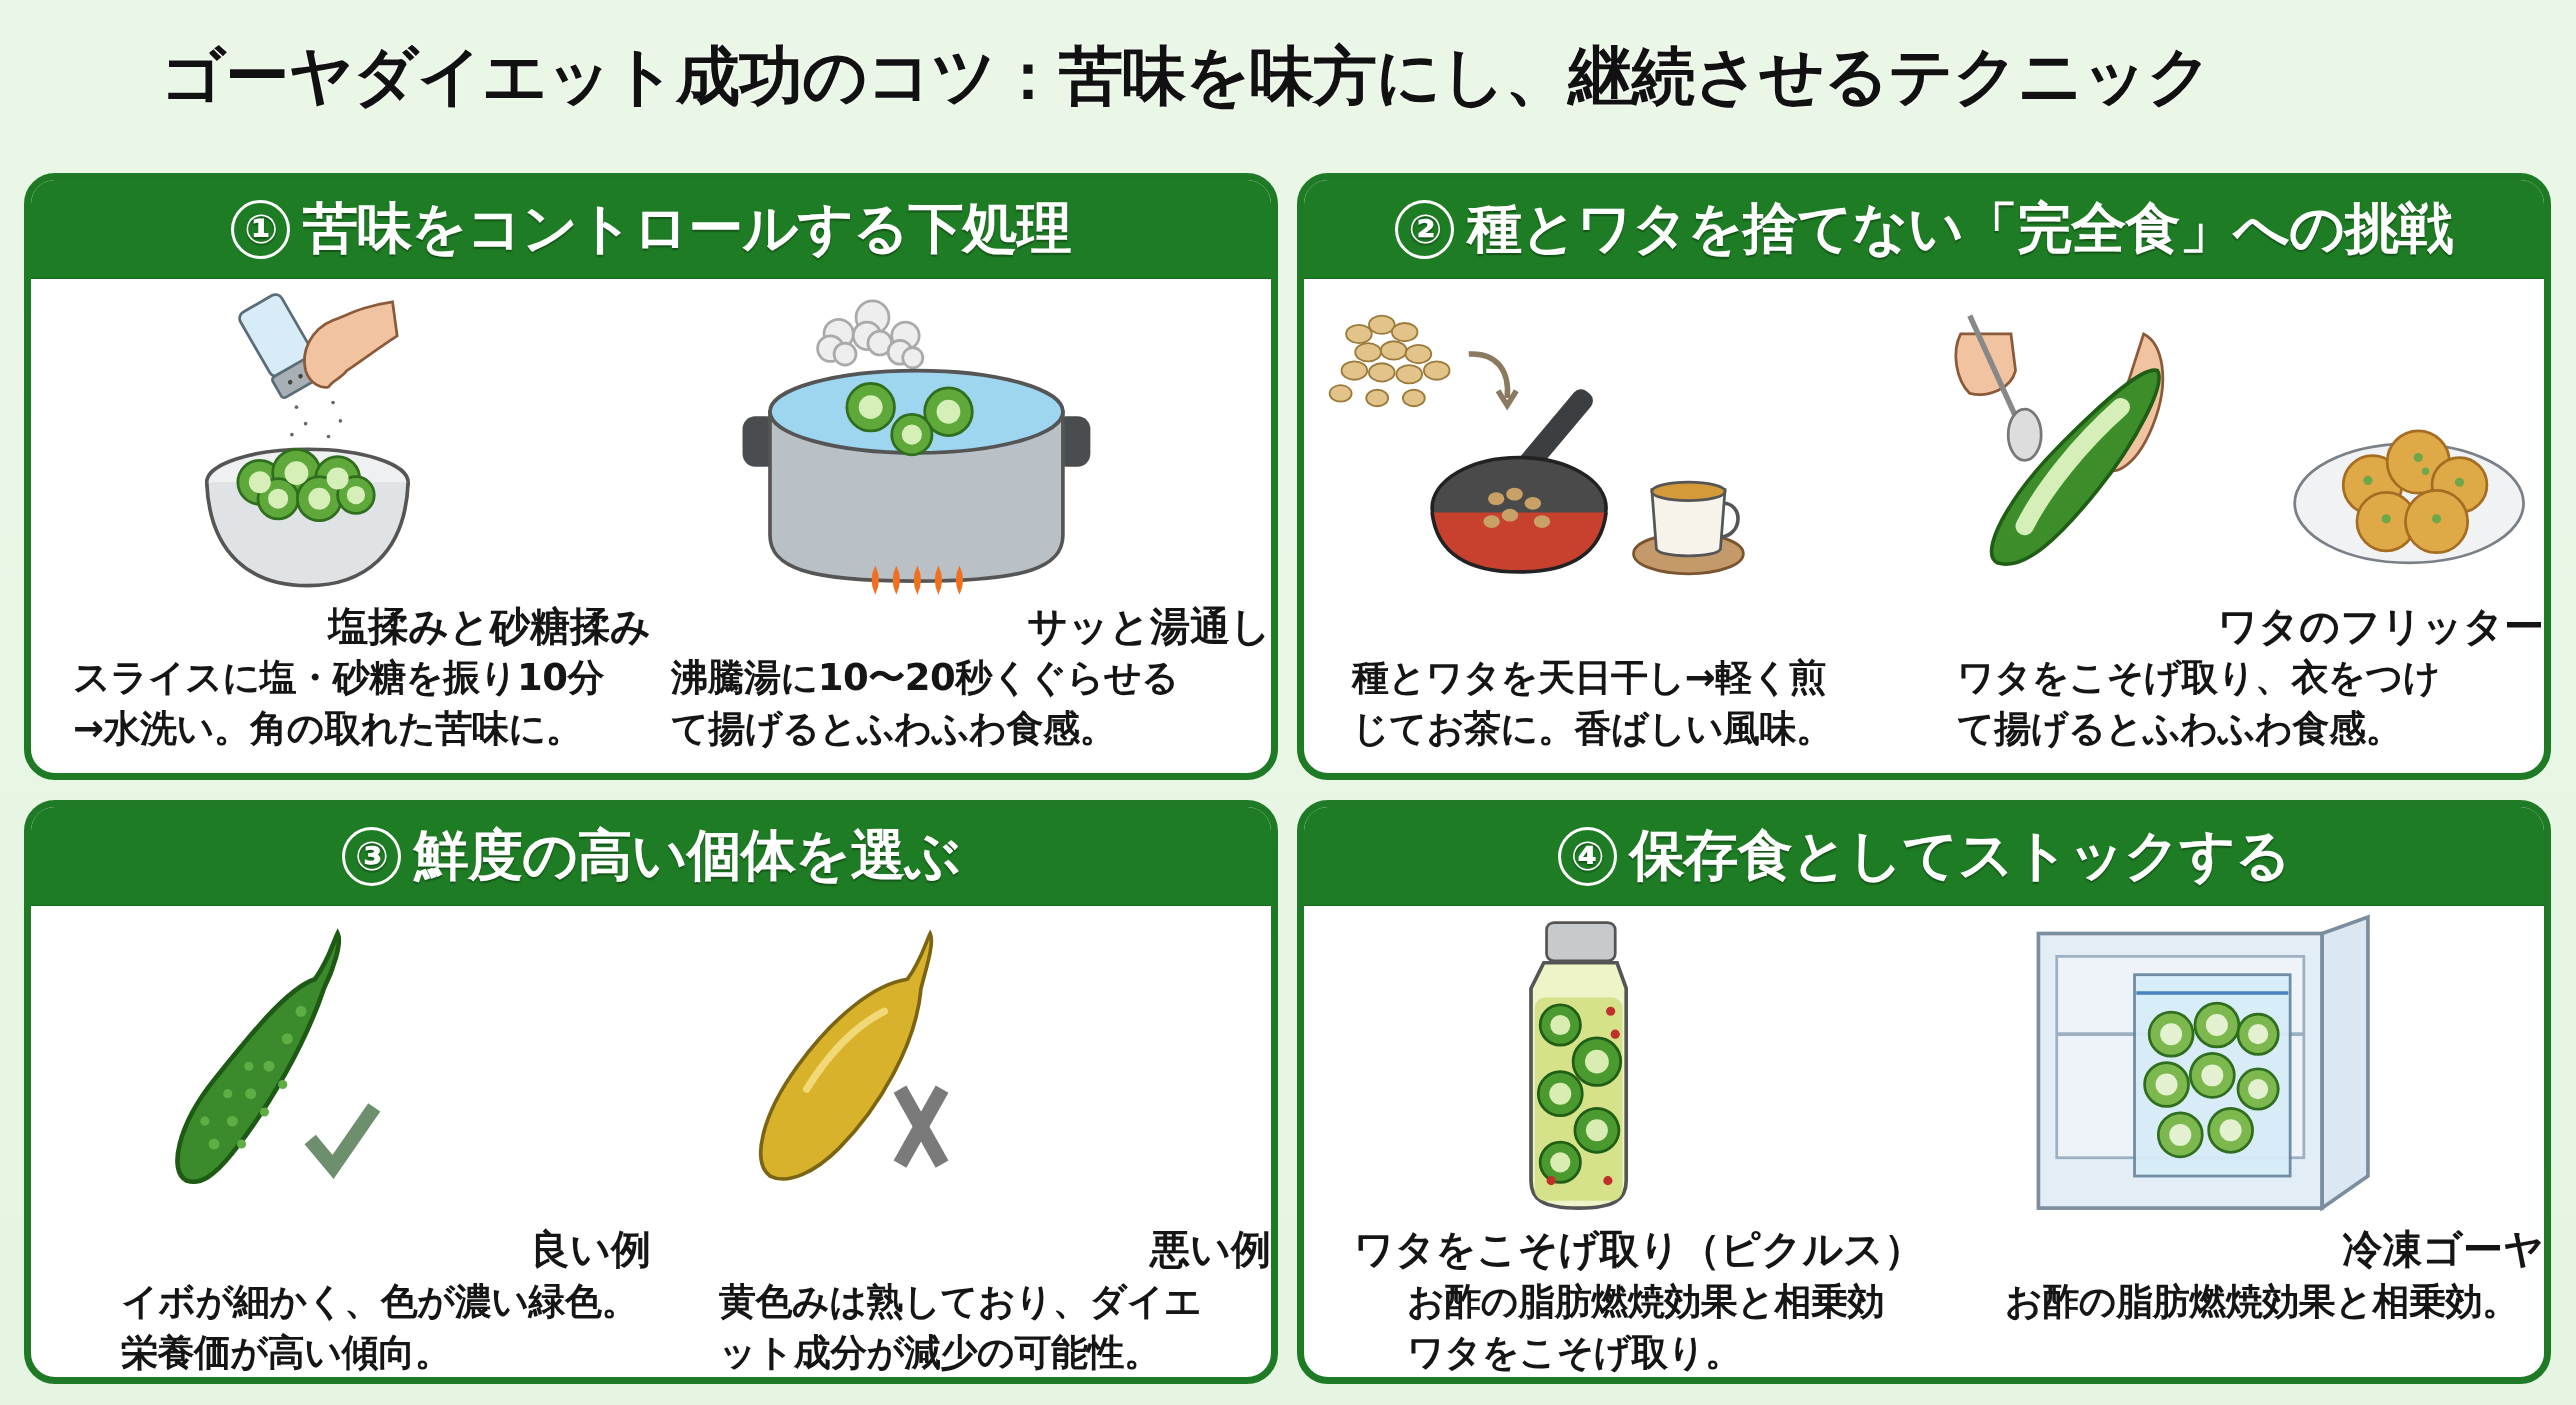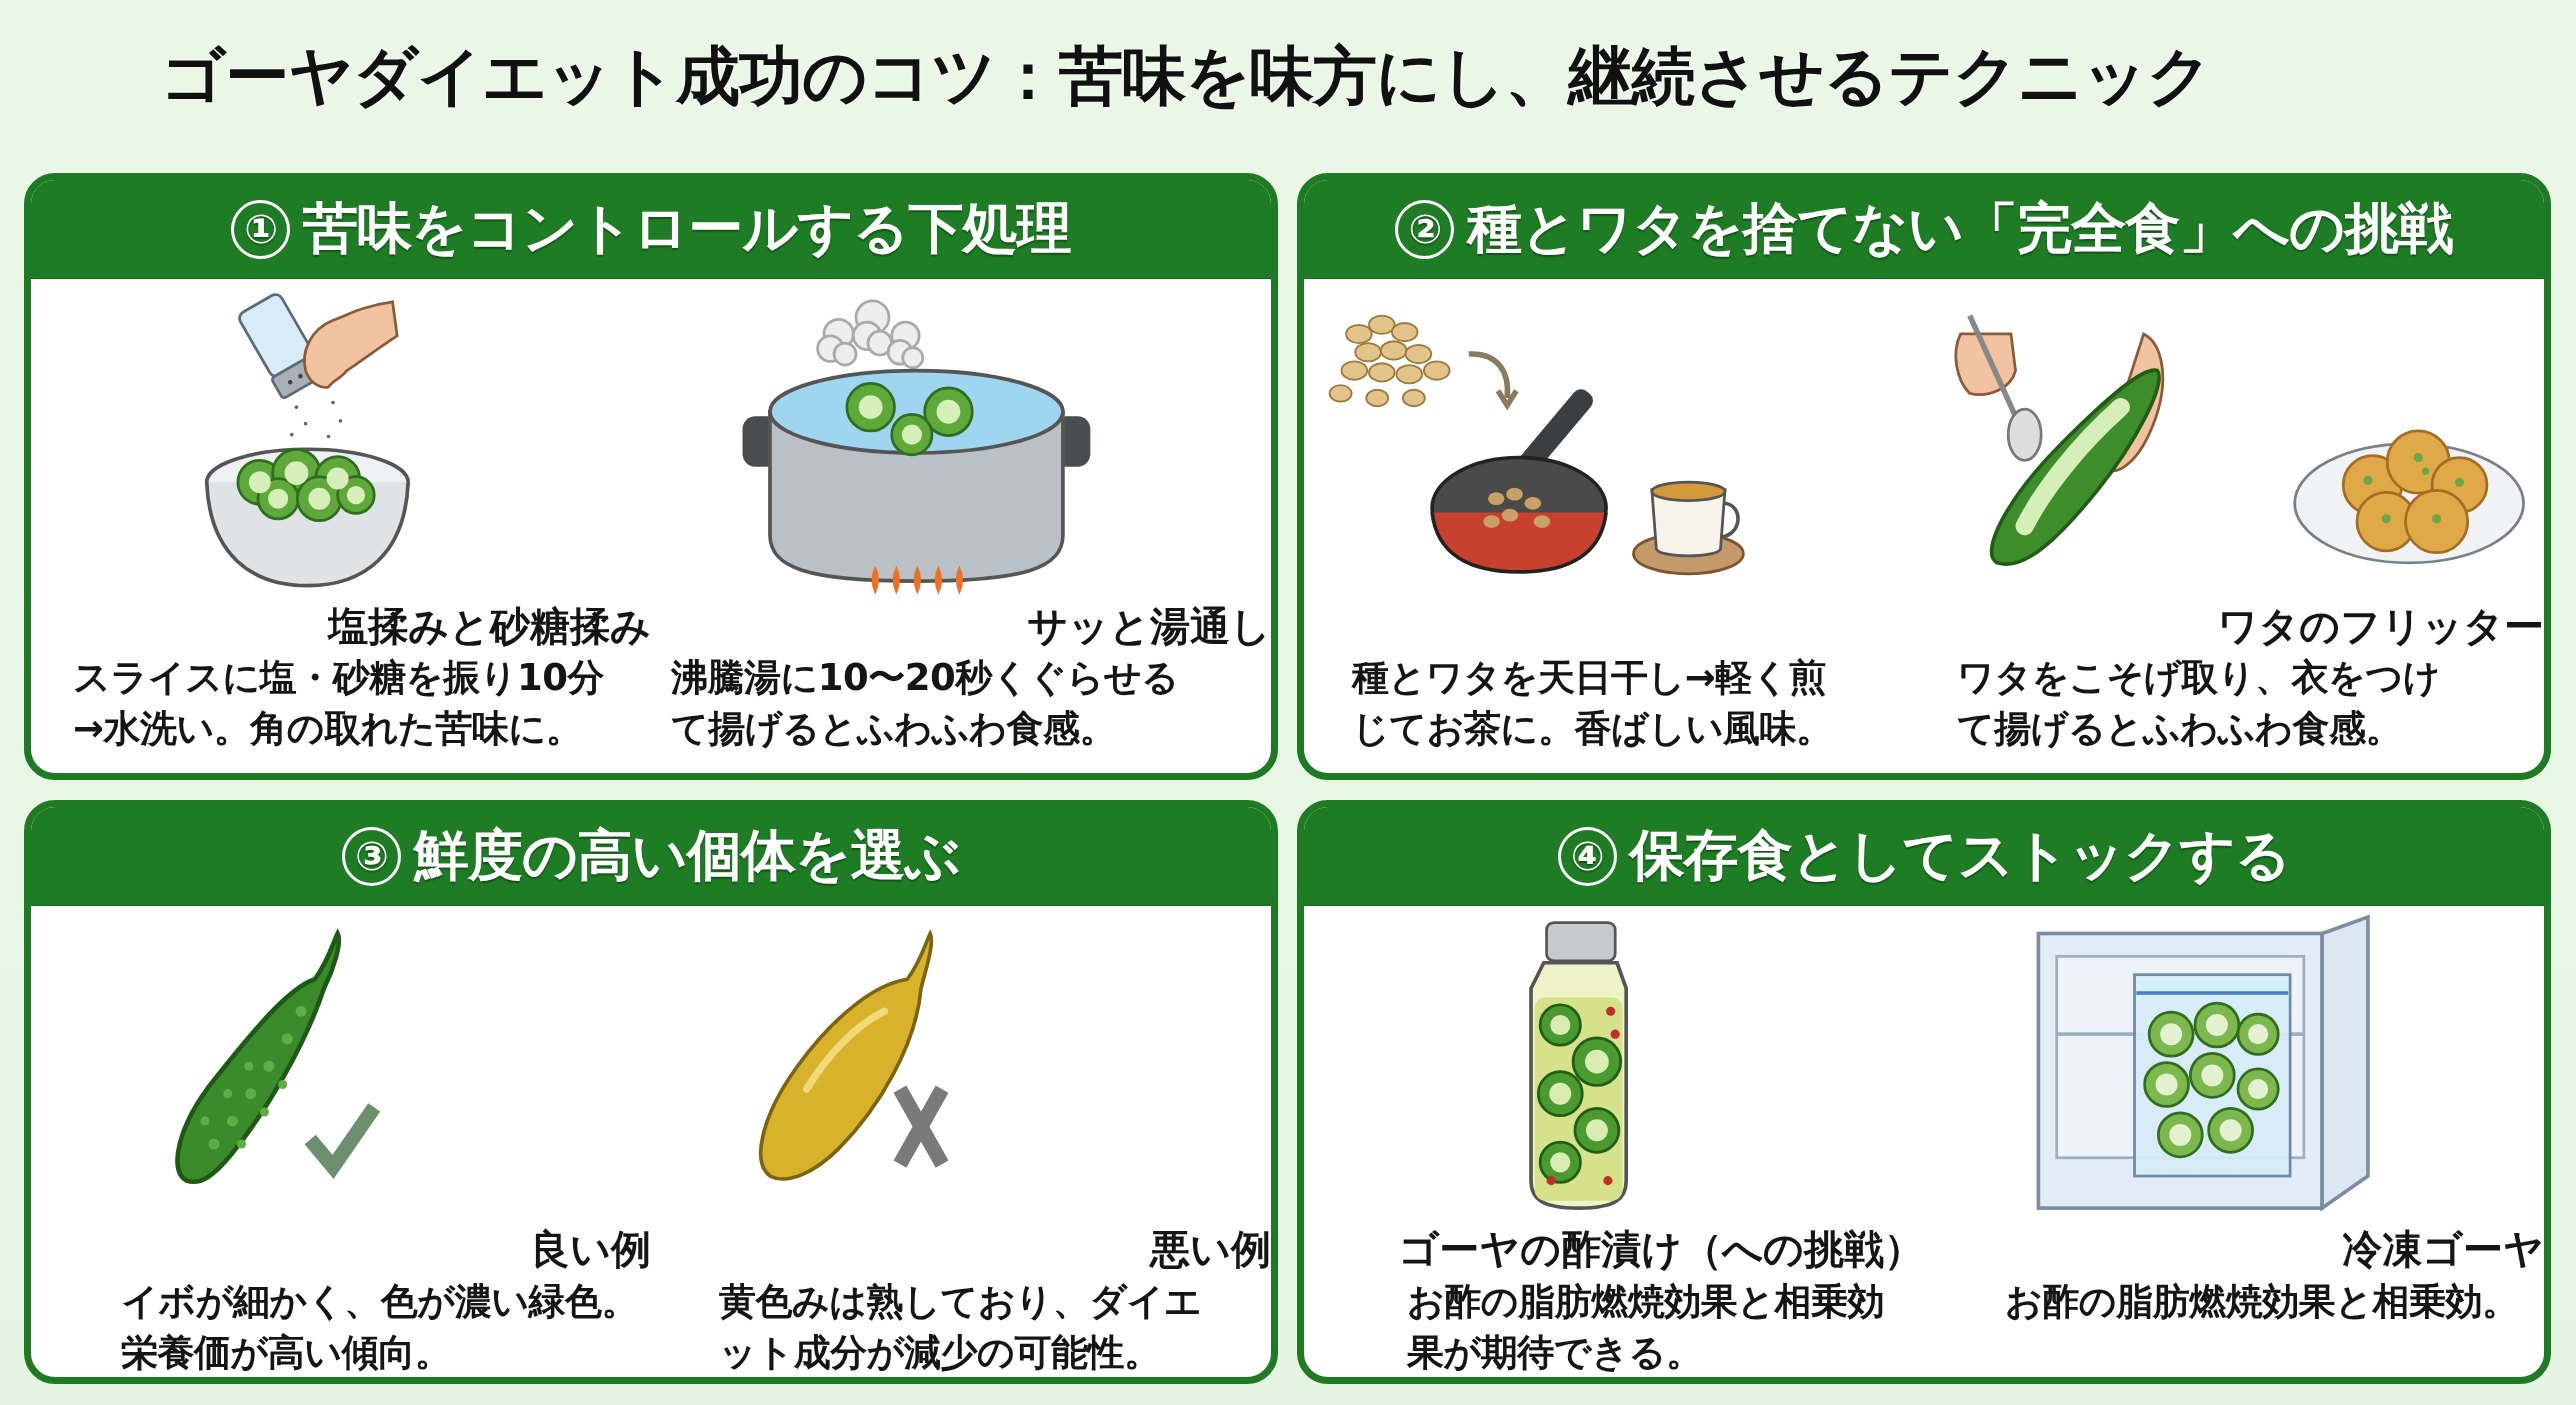--- a/index.html
+++ b/index.html
@@ -311,23 +311,23 @@
               <circle cx="280" cy="280" r="11"></circle>
             </g>
           <g fill="#c0302a">
               <circle cx="335" cy="115" r="5"></circle>
               <circle cx="340" cy="140" r="5"></circle>
               <circle cx="270" cy="300" r="5"></circle>
               <circle cx="332" cy="300" r="5"></circle>
             </g>
         </svg>
       </div>
-      <div class="item-title">ゴーヤの酢漬け（への挑戦）</div>
+      <div class="item-title">ワタをこそげ取り（ピクルス）</div>
       <div class="item-desc" style="left:55px;">お酢の脂肪燃焼効果と相乗効
-果が期待できる。</div>
+ワタをこそげ取り。</div>
     </div>
     <div class="item">
       <div class="illus">
         <svg width="627" height="325" viewBox="0 0 685 355">
           <rect x="125" y="30" width="310" height="300" fill="#e3edf5" stroke="#7a8ea0" stroke-width="4"></rect>
           <rect x="145" y="55" width="270" height="220" fill="#edf3f8" stroke="#9cb0c2" stroke-width="3"></rect>
           <line x1="145" y1="140" x2="415" y2="140" stroke="#9cb0c2" stroke-width="4"></line>
           <path d="M435 30 L485 12 L485 295 L435 330 Z" fill="#dbe7f1" stroke="#7a8ea0" stroke-width="4"></path>
           <rect x="230" y="75" width="170" height="220" fill="#d6ecf7" stroke="#6a86a0" stroke-width="3" opacity="0.95"></rect>
           <line x1="232" y1="95" x2="398" y2="95" stroke="#4a7fc0" stroke-width="4"></line>

